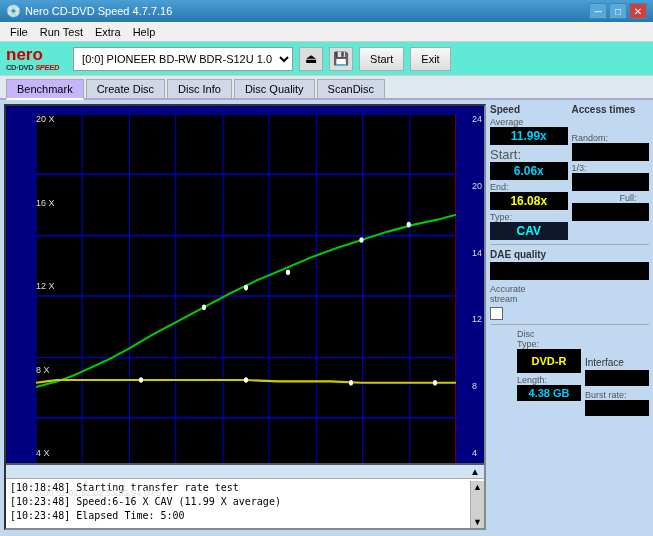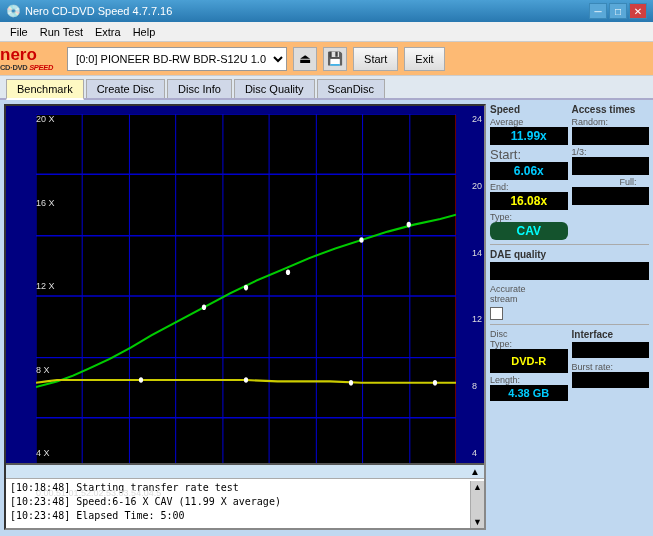--- a/index.html
+++ b/index.html
@@ -10,30 +10,30 @@
     .title-bar-left { display: flex; align-items: center; gap: 4px; }
     .title-bar-controls { display: flex; gap: 2px; }
     .title-btn { width: 18px; height: 16px; background: #5aa8d8; border: 1px solid #3a88b8; color: white; font-size: 10px; display: flex; align-items: center; justify-content: center; cursor: pointer; }
     .title-btn.close { background: #d04040; }
     
     
     .menu-bar { background: #f0f0f0; height: 20px; display: flex; align-items: center; padding: 0 4px; border-bottom: 1px solid #ccc; font-size: 11px; }
     .menu-item { padding: 2px 6px; cursor: pointer; }
     
     
-    .toolbar { background: #fdba74; height: 34px; display: flex; align-items: center; padding: 0 0; gap: 6px; border-bottom: 1px solid #ccc; }
+    .toolbar { background: #5eead4; height: 34px; display: flex; align-items: center; padding: 0 6px; gap: 6px; border-bottom: 1px solid #ccc; }
     .drive-select { width: 220px; height: 24px; background: #fff; border: 1px solid #999; font-size: 11px; padding: 0 4px; }
     .toolbar-btn { height: 24px; background: linear-gradient(to bottom, #f8f8f8, #ddd); border: 1px solid #aaa; padding: 0 10px; font-size: 11px; cursor: pointer; }
     .toolbar-icon { width: 24px; height: 24px; background: #ddd; border: 1px solid #aaa; display: flex; align-items: center; justify-content: center; cursor: pointer; font-size: 13px; }
     .nero-logo { display: flex; align-items: center; margin-right: 8px; }
     
     
     .tabs { background: #e0e8f0; height: 24px; display: flex; align-items: flex-end; padding: 0 6px; border-bottom: 2px solid #aac; }
     .tab { padding: 3px 10px; background: #d0d8e8; border: 1px solid #aaa; border-bottom: none; font-size: 11px; cursor: pointer; margin-right: 2px; }
-    .tab.active { background: #fef9c3; border-bottom: 2px solid white; position: relative; bottom: -2px; }
+    .tab.active { background: #c4b5fd; border-bottom: 2px solid white; position: relative; bottom: -2px; }
     .cl { color: #ddd; font-size: 9px; }
   </style>
 </head>
 <body>
 
 <div class="title-bar">
   <div class="title-bar-left">
     <span style="font-size:12px;">💿</span>
     <span>Nero CD-DVD Speed 4.7.7.16</span>
   </div>
@@ -212,24 +212,24 @@
       <div style="display:flex; gap:4px;">
         <div style="flex:1;">
           <div style="font-weight:bold; color:#333; margin-bottom:2px;">Speed</div>
           <div style="font-size:9px; color:#555;">Average</div>
           <div style="background:#000; color:#00ccff; font-weight:bold; font-size:12px; padding:2px 4px; text-align:center; margin-bottom:2px;">11.99x</div>
           <div style="font-size:13px; color:#555;">Start:</div>
           <div style="background:#000; color:#00ccff; font-weight:bold; font-size:12px; padding:2px 4px; text-align:center; margin-bottom:2px;">6.06x</div>
           <div style="font-size:9px; color:#555;">End:</div>
           <div style="background:#000; color:#ffff00; font-weight:bold; font-size:12px; padding:2px 4px; text-align:center; margin-bottom:2px;">16.08x</div>
           <div style="font-size:9px; color:#555;">Type:</div>
-          <div style="background:#14532d; color:#00ffff; font-weight:bold; font-size:12px; padding:2px 4px; text-align:center;border-radius:6px;">CAV</div>
+          <div style="background:#0f172a; color:#00ffff; font-weight:bold; font-size:12px; padding:2px 4px; text-align:center;">CAV</div>
         </div>
         <div style="flex:1;">
-          <div style="font-weight:bold; color:#333; margin-bottom:2px;">Access times</div>
+          <div style="font-weight:bold; color:#333; margin-bottom:18px;">Access times</div>
           <div style="font-size:9px; color:#555;">Random:</div>
           <div style="background:#000; color:#00ccff; font-size:11px; padding:2px 4px; text-align:center; margin-bottom:2px; height:18px;"></div>
           <div style="font-size:9px; color:#555;">1/3:</div>
           <div style="background:#000; color:#00ccff; font-size:11px; padding:2px 4px; text-align:center; margin-bottom:2px; height:18px;"></div>
           <div style="font-size:9px; color:#555;padding-left:48px;">Full:</div>
           <div style="background:#000; color:#00ccff; font-size:11px; padding:2px 4px; text-align:center; margin-bottom:2px; height:18px;"></div>
         </div>
       </div>
     </div>
 
@@ -243,29 +243,29 @@
         <div style="font-size:9px; color:#555;">stream</div>
         <div style="display:flex; align-items:center; gap:3px; margin-top:3px;">
           <div style="width:13px; height:13px; border:1px solid #666; background:white;"></div>
         </div>
       </div>
     </div>
 
     <div style="border-top:1px solid #aaa; margin:2px 0;"></div>
 
     <div style="display:flex; gap:4px;">
-      <div style="flex:1;">
+      <div style="flex:1;margin-left:27px;">
         <div style="font-size:9px; color:#555;">Disc</div>
         <div style="font-size:9px; color:#555;">Type:</div>
         <div style="background:#000; color:#ffff00; font-weight:bold; font-size:11px; padding:6px 4px; text-align:center; margin-bottom:2px;">DVD-R</div>
         <div style="font-size:9px; color:#555;">Length:</div>
         <div style="background:#000; color:#00ccff; font-weight:bold; font-size:11px; padding:2px 4px; text-align:center;">4.38 GB</div>
       </div>
       <div style="flex:1;">
-        <div style="font-weight:bold; color:#333; margin-bottom:2px;">Interface</div>
+        <div style="font-weight:normal; color:#333; margin-bottom:2px;margin-top:28px;">Interface</div>
         <div style="background:#000; height:16px; margin-bottom:4px;"></div>
         <div style="font-size:9px; color:#555;">Burst rate:</div>
         <div style="background:#000; height:16px;"></div>
       </div>
     </div>
 
   </div>
 </div>
 
 </body></html>

